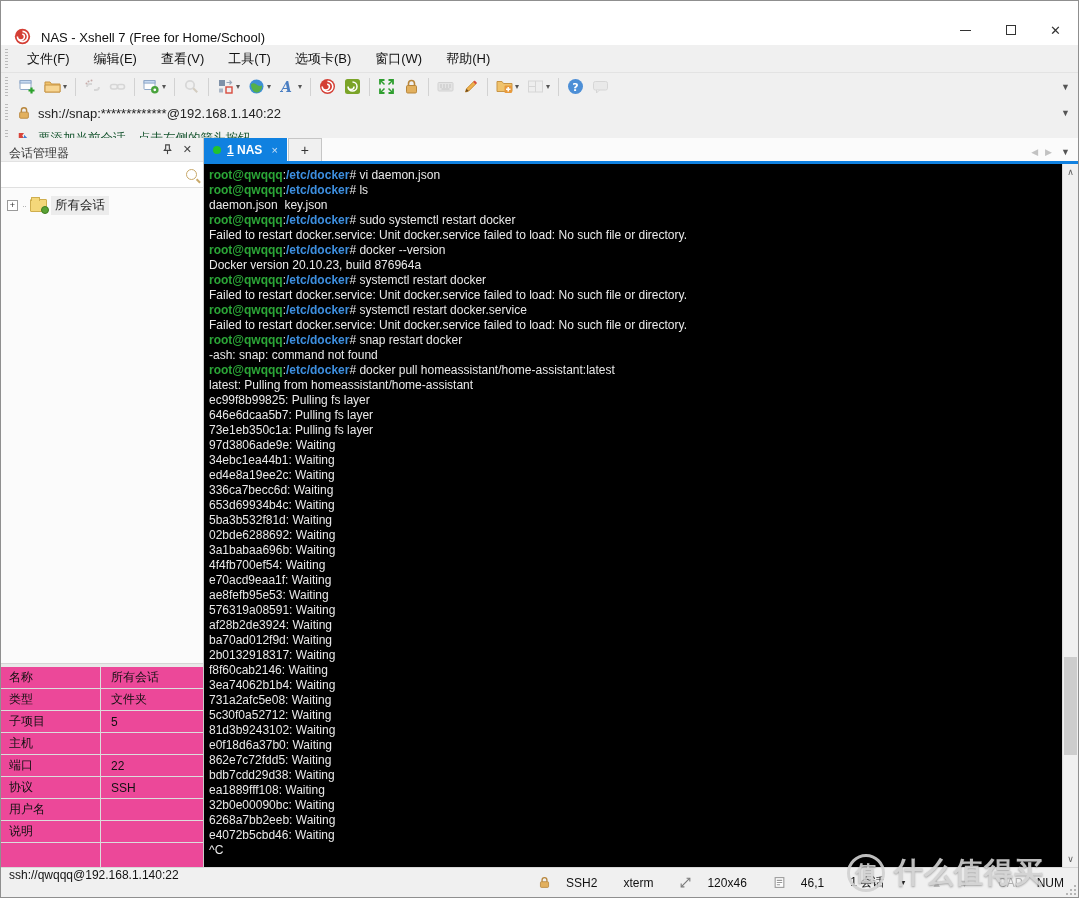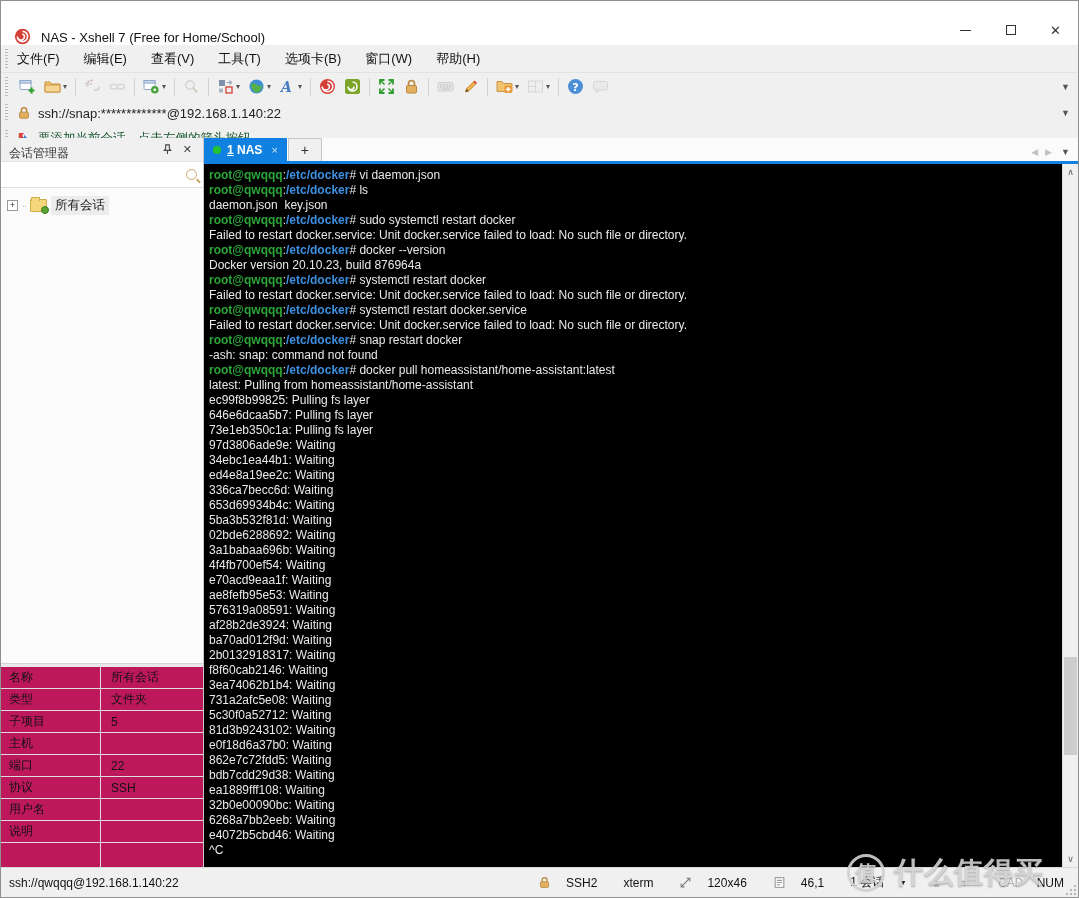--- a/index.html
+++ b/index.html
@@ -12,21 +12,21 @@
   .app-icon { width:17px; height:17px; margin:0 10px 0 13px; flex:0 0 auto; }
   .title-text { font-size:13px; color:#111; flex:1; }
   .win-btn { width:45px; height:30px; display:flex; align-items:center; justify-content:center;
              color:#333; font-size:13px; cursor:default; }
   .win-btn .minglyph { width:11px; border-bottom:1px solid #333; height:1px; display:block; }
   .win-btn .maxglyph { width:10px; height:10px; border:1px solid #333; display:block; }
   
   .bar { position:relative; display:flex; align-items:center; background:#f0f0f0; }
   .bar.grip::before { content:""; position:absolute; left:4px; top:4px; bottom:4px; width:3px;
       background-image:repeating-linear-gradient(#bbb 0 1px, transparent 1px 3px); }
-  .menubar { height:27px; padding-left:4px; }
+  .menubar { height:27px; padding-left:14px; }
   .mi { font-size:13px; color:#111; padding:4px 12px; }
   .toolbar { height:28px; padding-left:14px; border-top:1px solid #e3e3e3; }
   .tbtn { display:flex; align-items:center; padding:2px 3px; margin:0 1px; }
   .tbtn svg { width:17px; height:17px; display:block; }
   .tbtn.dis svg { opacity:.5; filter:grayscale(.6); }
   .caret { font-size:8px; color:#555; margin-left:2px; }
   .tsep { width:1px; height:18px; background:#d2d2d2; margin:0 4px; }
   .tb-overflow { position:absolute; right:8px; font-size:9px; color:#555; }
   .addressbar { height:26px; padding-left:16px; }
   .addressbar svg { width:14px; height:14px; margin-right:7px; }
@@ -57,21 +57,21 @@
               line-height:9px; text-align:center; color:#333; flex:0 0 auto; }
   .tree-dots { color:#aaa; font-size:9px; letter-spacing:-1px; }
   .folder { width:17px; height:13px; background:#f4d77a; border:1px solid #cfae4e; border-radius:1px;
             position:relative; flex:0 0 auto; }
   .folder::before { content:""; position:absolute; top:-3px; left:0; width:7px; height:3px;
             background:#f4d77a; border:1px solid #cfae4e; border-bottom:0; border-radius:1px 1px 0 0; }
   .folder .gear { position:absolute; right:-3px; bottom:-3px; width:8px; height:8px; background:#5aa234;
             border-radius:50%; border:1px solid #3f7d20; }
   .tree-label { background:#ececec; padding:1px 4px; }
   .sm-splitter { height:4px; background:#e9e9e9; border-top:1px solid #d5d5d5; }
-  .sm-props { height:200px; background:#be185d; font-size:12px; color:#111; }
+  .sm-props { height:200px; background:#ec4899; font-size:12px; color:#111; }
   .prop-row { display:flex; height:22px; align-items:center; border-bottom:1px solid #dcdcdc; }
   .prop-label { width:100px; padding-left:8px; border-right:1px solid #dcdcdc; height:100%;
                 display:flex; align-items:center; }
   .prop-value { padding-left:10px; }
   .prop-fill { flex:1; display:flex; height:100%; border-bottom:0; }
   .prop-fill .prop-label { border-bottom:0; }
   
   .content { flex:1; display:flex; flex-direction:column; min-width:0; }
   .tabbar { height:26px; background:#fbfbfb; border-bottom:3px solid #1081e0; display:flex;
             align-items:flex-end; position:relative; }
@@ -94,21 +94,21 @@
   .tl b.b { color:#3d8fe0; }
   
   .scrollbar { position:absolute; right:0; top:0; bottom:0; width:16px; background:#f0f0f0;
                border-left:1px solid #dcdcdc; }
   .sb-arrow { position:absolute; left:0; right:0; height:16px; color:#606060; font-size:9px;
               text-align:center; line-height:16px; }
   .sb-up { top:0; } .sb-down { bottom:0; }
   .sb-thumb { position:absolute; left:1px; right:1px; top:493px; height:98px; background:#cdcdcd; }
   
   .statusbar { position:absolute; left:0; right:0; bottom:0; height:30px; background:#f0f0f0;
-               border-top:1px solid #d8d8d8; display:flex; align-items:center; font-size:12px;
+               border-top:1px solid #d8d8d8; display:flex; font-size:12px;
                color:#111; padding:0 14px 0 8px; }
   .sb-left { flex:1; }
   .sb-seg { display:flex; align-items:center; gap:15px; margin-left:26px; }
   .sb-seg svg { width:13px; height:13px; }
   .sb-dim { color:#b0b0b0; }
   .sb-caret { font-size:8px; color:#222; margin-left:2px; }
   .updown { color:#bdbdbd; font-size:11px; letter-spacing:2px; }
   .resize-grip { position:absolute; right:2px; bottom:2px; width:10px; height:10px; }
   .resize-grip i { position:absolute; width:2px; height:2px; background:#b5b5b5; }
   

